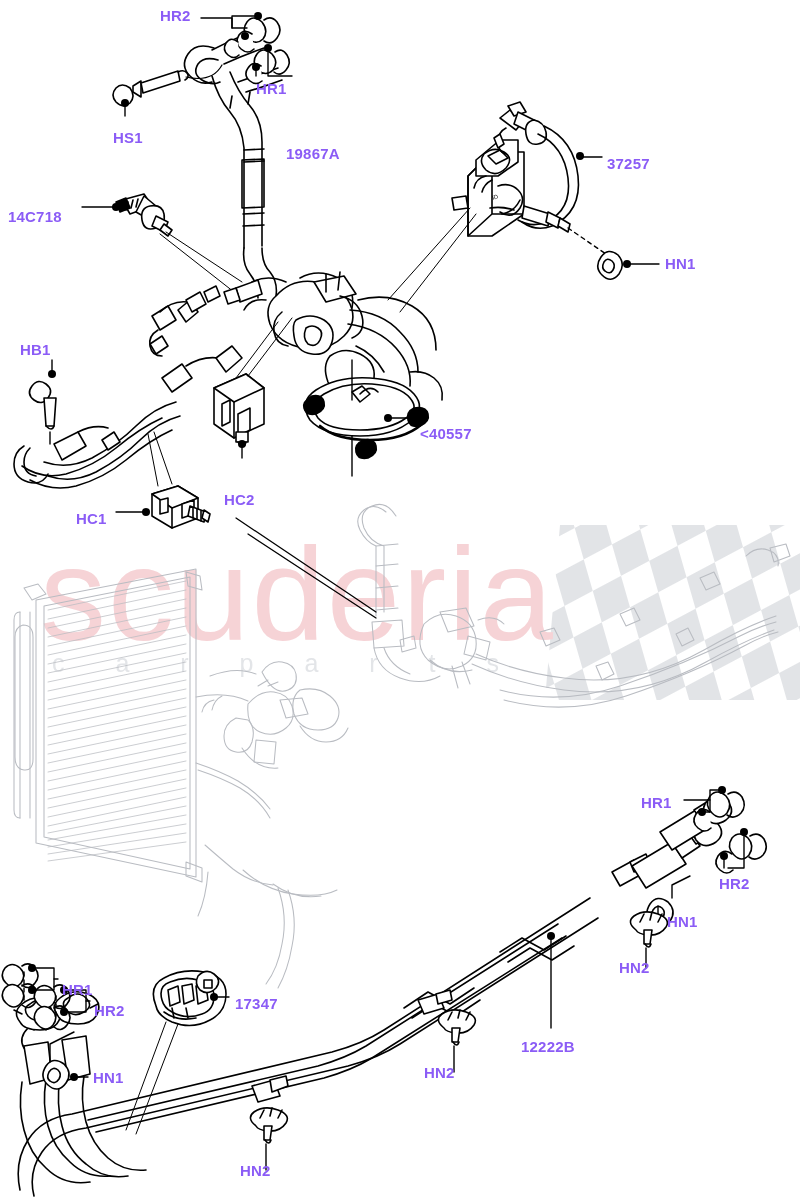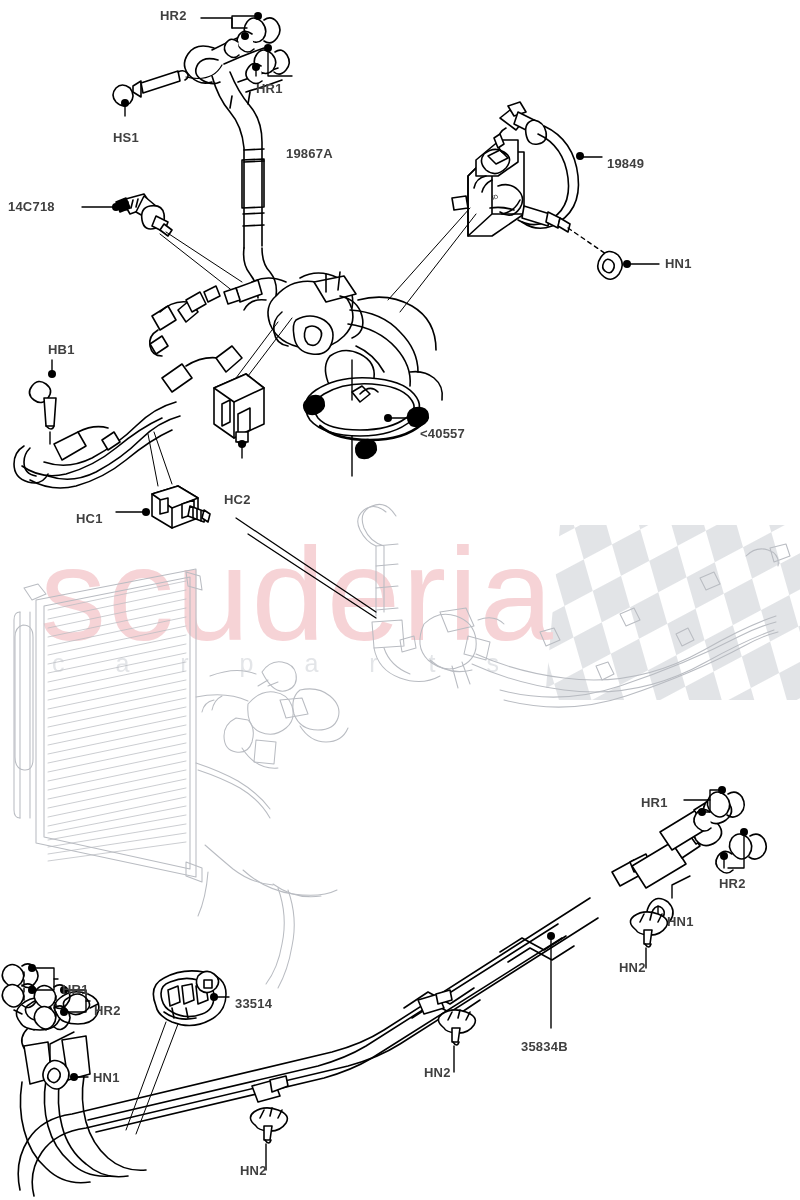--- a/index.html
+++ b/index.html
@@ -1,21 +1,21 @@
 <!DOCTYPE html>
 <html><head>
 <meta charset="utf-8">
 <title>Parts Diagram</title>
 <style>
   html,body{margin:0;padding:0;background:#ffffff;}
   body{width:800px;height:1200px;overflow:hidden;
        font-family:"Liberation Sans","DejaVu Sans",sans-serif;}
   #stage{position:relative;width:800px;height:1200px;background:#fff;}
   #stage svg.layer{position:absolute;left:0;top:0;width:800px;height:1200px;}
-  .lbl{position:absolute;color:#404040;font-weight:bold;font-size:13px;
+  .lbl{position:absolute;color:#8b5cf6;font-weight:bold;font-size:15px;
        line-height:19px;white-space:nowrap;letter-spacing:.2px;}
 </style>
 </head>
 <body>
 
 <div id="stage">
 
   <svg class="layer" viewBox="0 0 800 1200">
     <defs>
       <pattern id="chk" width="64" height="64" patternUnits="userSpaceOnUse" patternTransform="rotate(-28) skewX(-12)">
@@ -516,33 +516,33 @@
       </g>
       <path d="M266 1144 L266 1170" stroke-width="1.4"></path>
     </g>
   </svg>
 
   <div>
     <div class="lbl" style="left:160px;top:6px">HR2</div>
     <div class="lbl" style="left:256px;top:79px">HR1</div>
     <div class="lbl" style="left:113px;top:128px">HS1</div>
     <div class="lbl" style="left:286px;top:144px">19867A</div>
-    <div class="lbl" style="left:8px;top:197px">14C718</div>
-    <div class="lbl" style="left:607px;top:154px">19849</div>
+    <div class="lbl" style="left:8px;top:207px">14C718</div>
+    <div class="lbl" style="left:607px;top:154px">37257</div>
     <div class="lbl" style="left:665px;top:254px">HN1</div>
-    <div class="lbl" style="left:48px;top:340px">HB1</div>
+    <div class="lbl" style="left:20px;top:340px">HB1</div>
     <div class="lbl" style="left:420px;top:424px">&lt;40557</div>
     <div class="lbl" style="left:224px;top:490px">HC2</div>
     <div class="lbl" style="left:76px;top:509px">HC1</div>
     <div class="lbl" style="left:641px;top:793px">HR1</div>
     <div class="lbl" style="left:719px;top:874px">HR2</div>
     <div class="lbl" style="left:667px;top:912px">HN1</div>
     <div class="lbl" style="left:619px;top:958px">HN2</div>
-    <div class="lbl" style="left:521px;top:1037px">35834B</div>
+    <div class="lbl" style="left:521px;top:1037px">12222B</div>
     <div class="lbl" style="left:424px;top:1063px">HN2</div>
     <div class="lbl" style="left:62px;top:980px">HR1</div>
     <div class="lbl" style="left:94px;top:1001px">HR2</div>
-    <div class="lbl" style="left:235px;top:994px">33514</div>
+    <div class="lbl" style="left:235px;top:994px">17347</div>
     <div class="lbl" style="left:93px;top:1068px">HN1</div>
     <div class="lbl" style="left:240px;top:1161px">HN2</div>
   </div>
 
 </div>
 
 </body></html>

